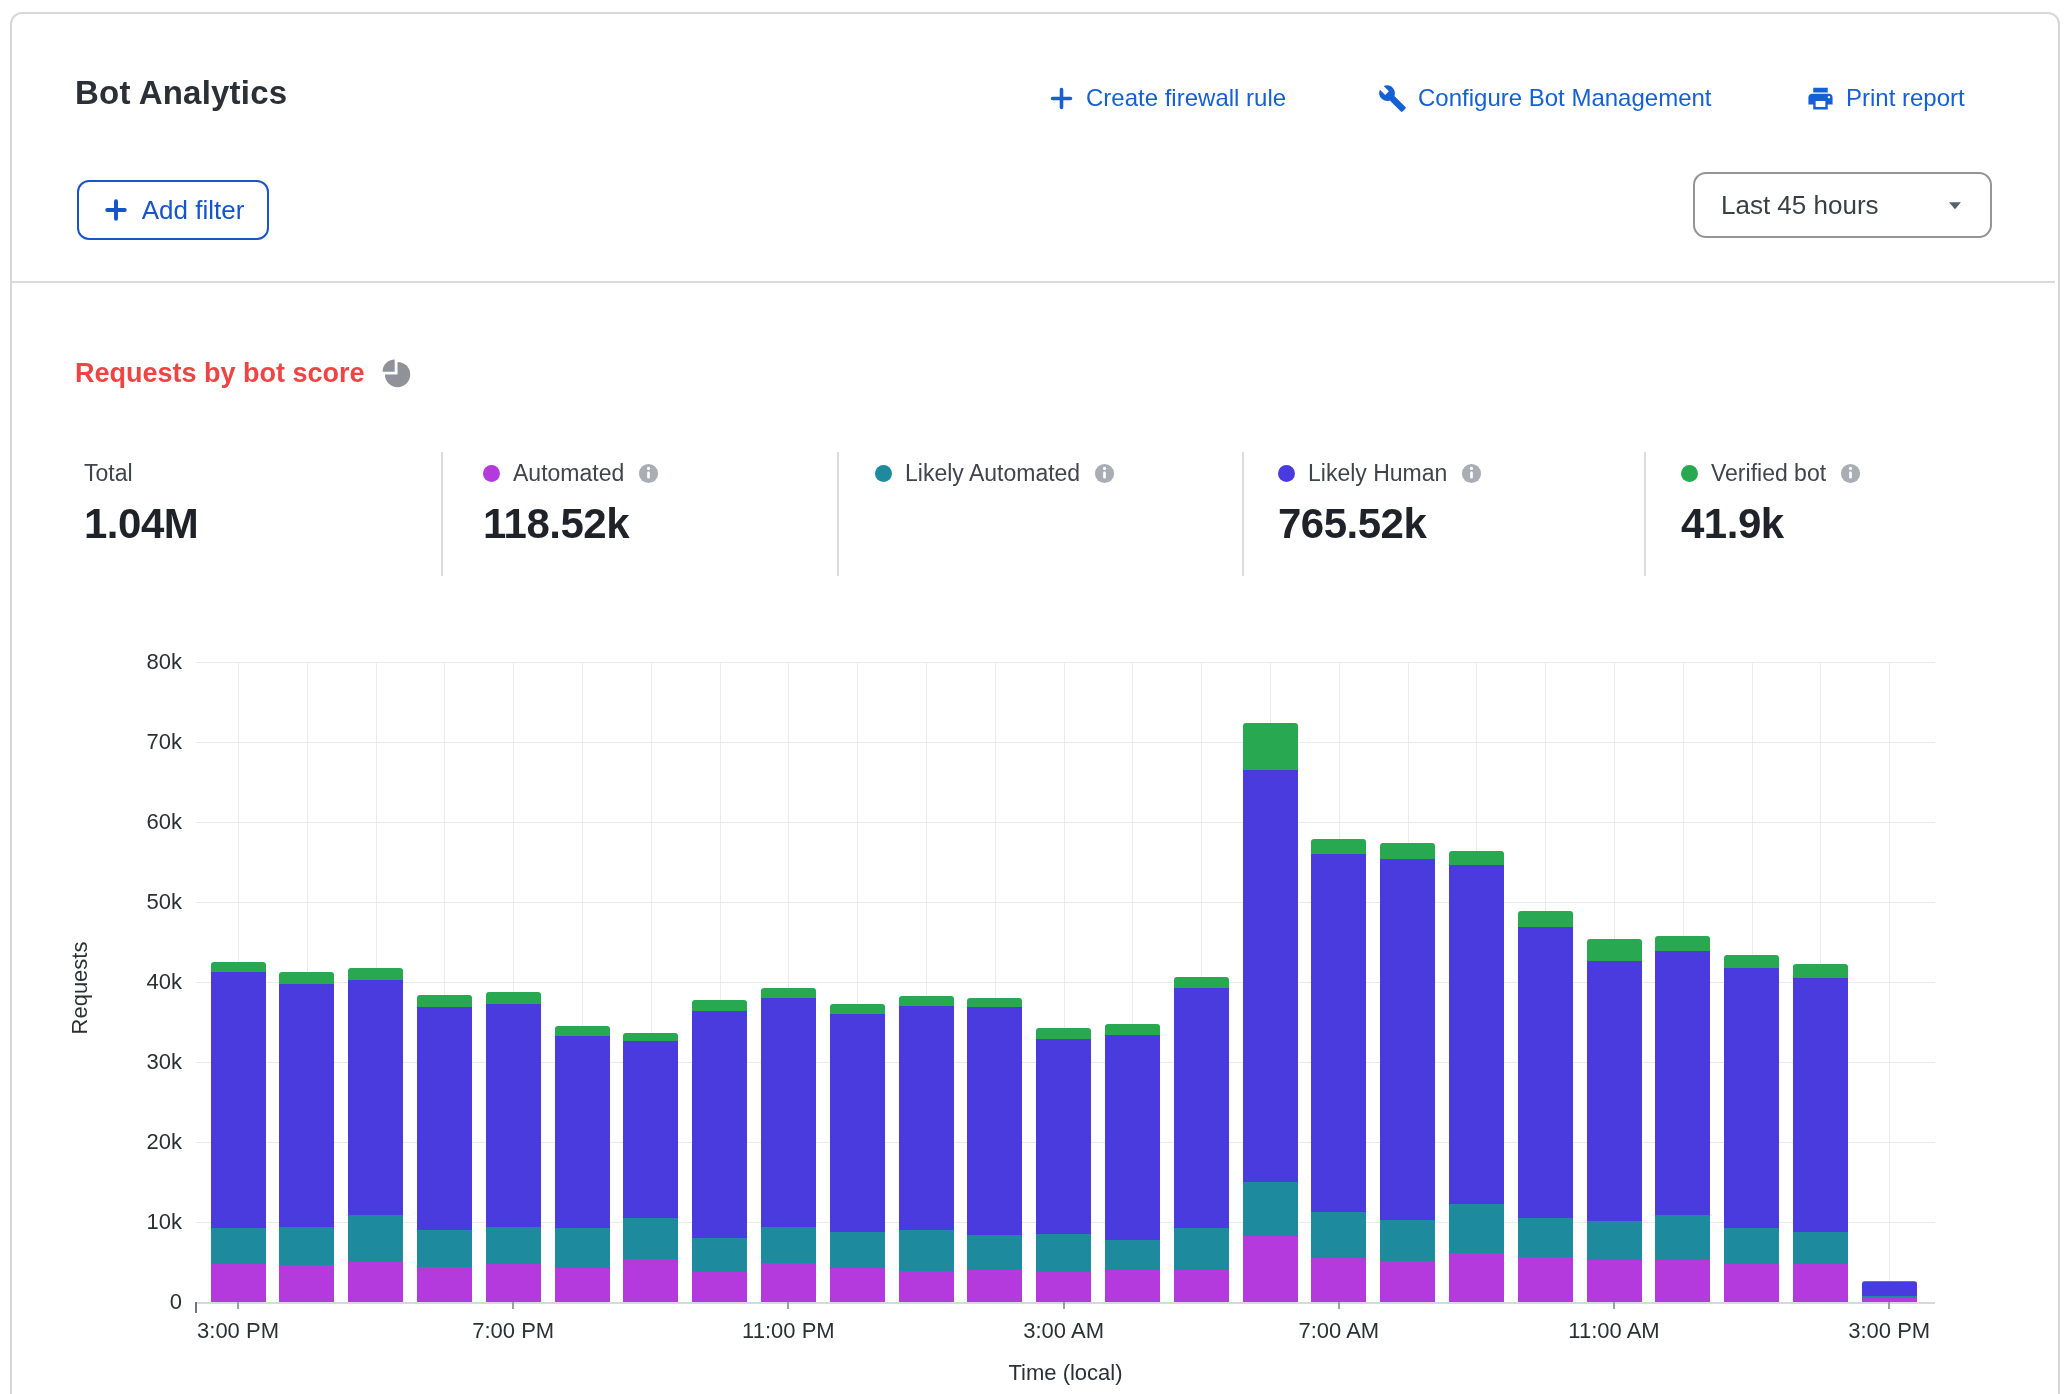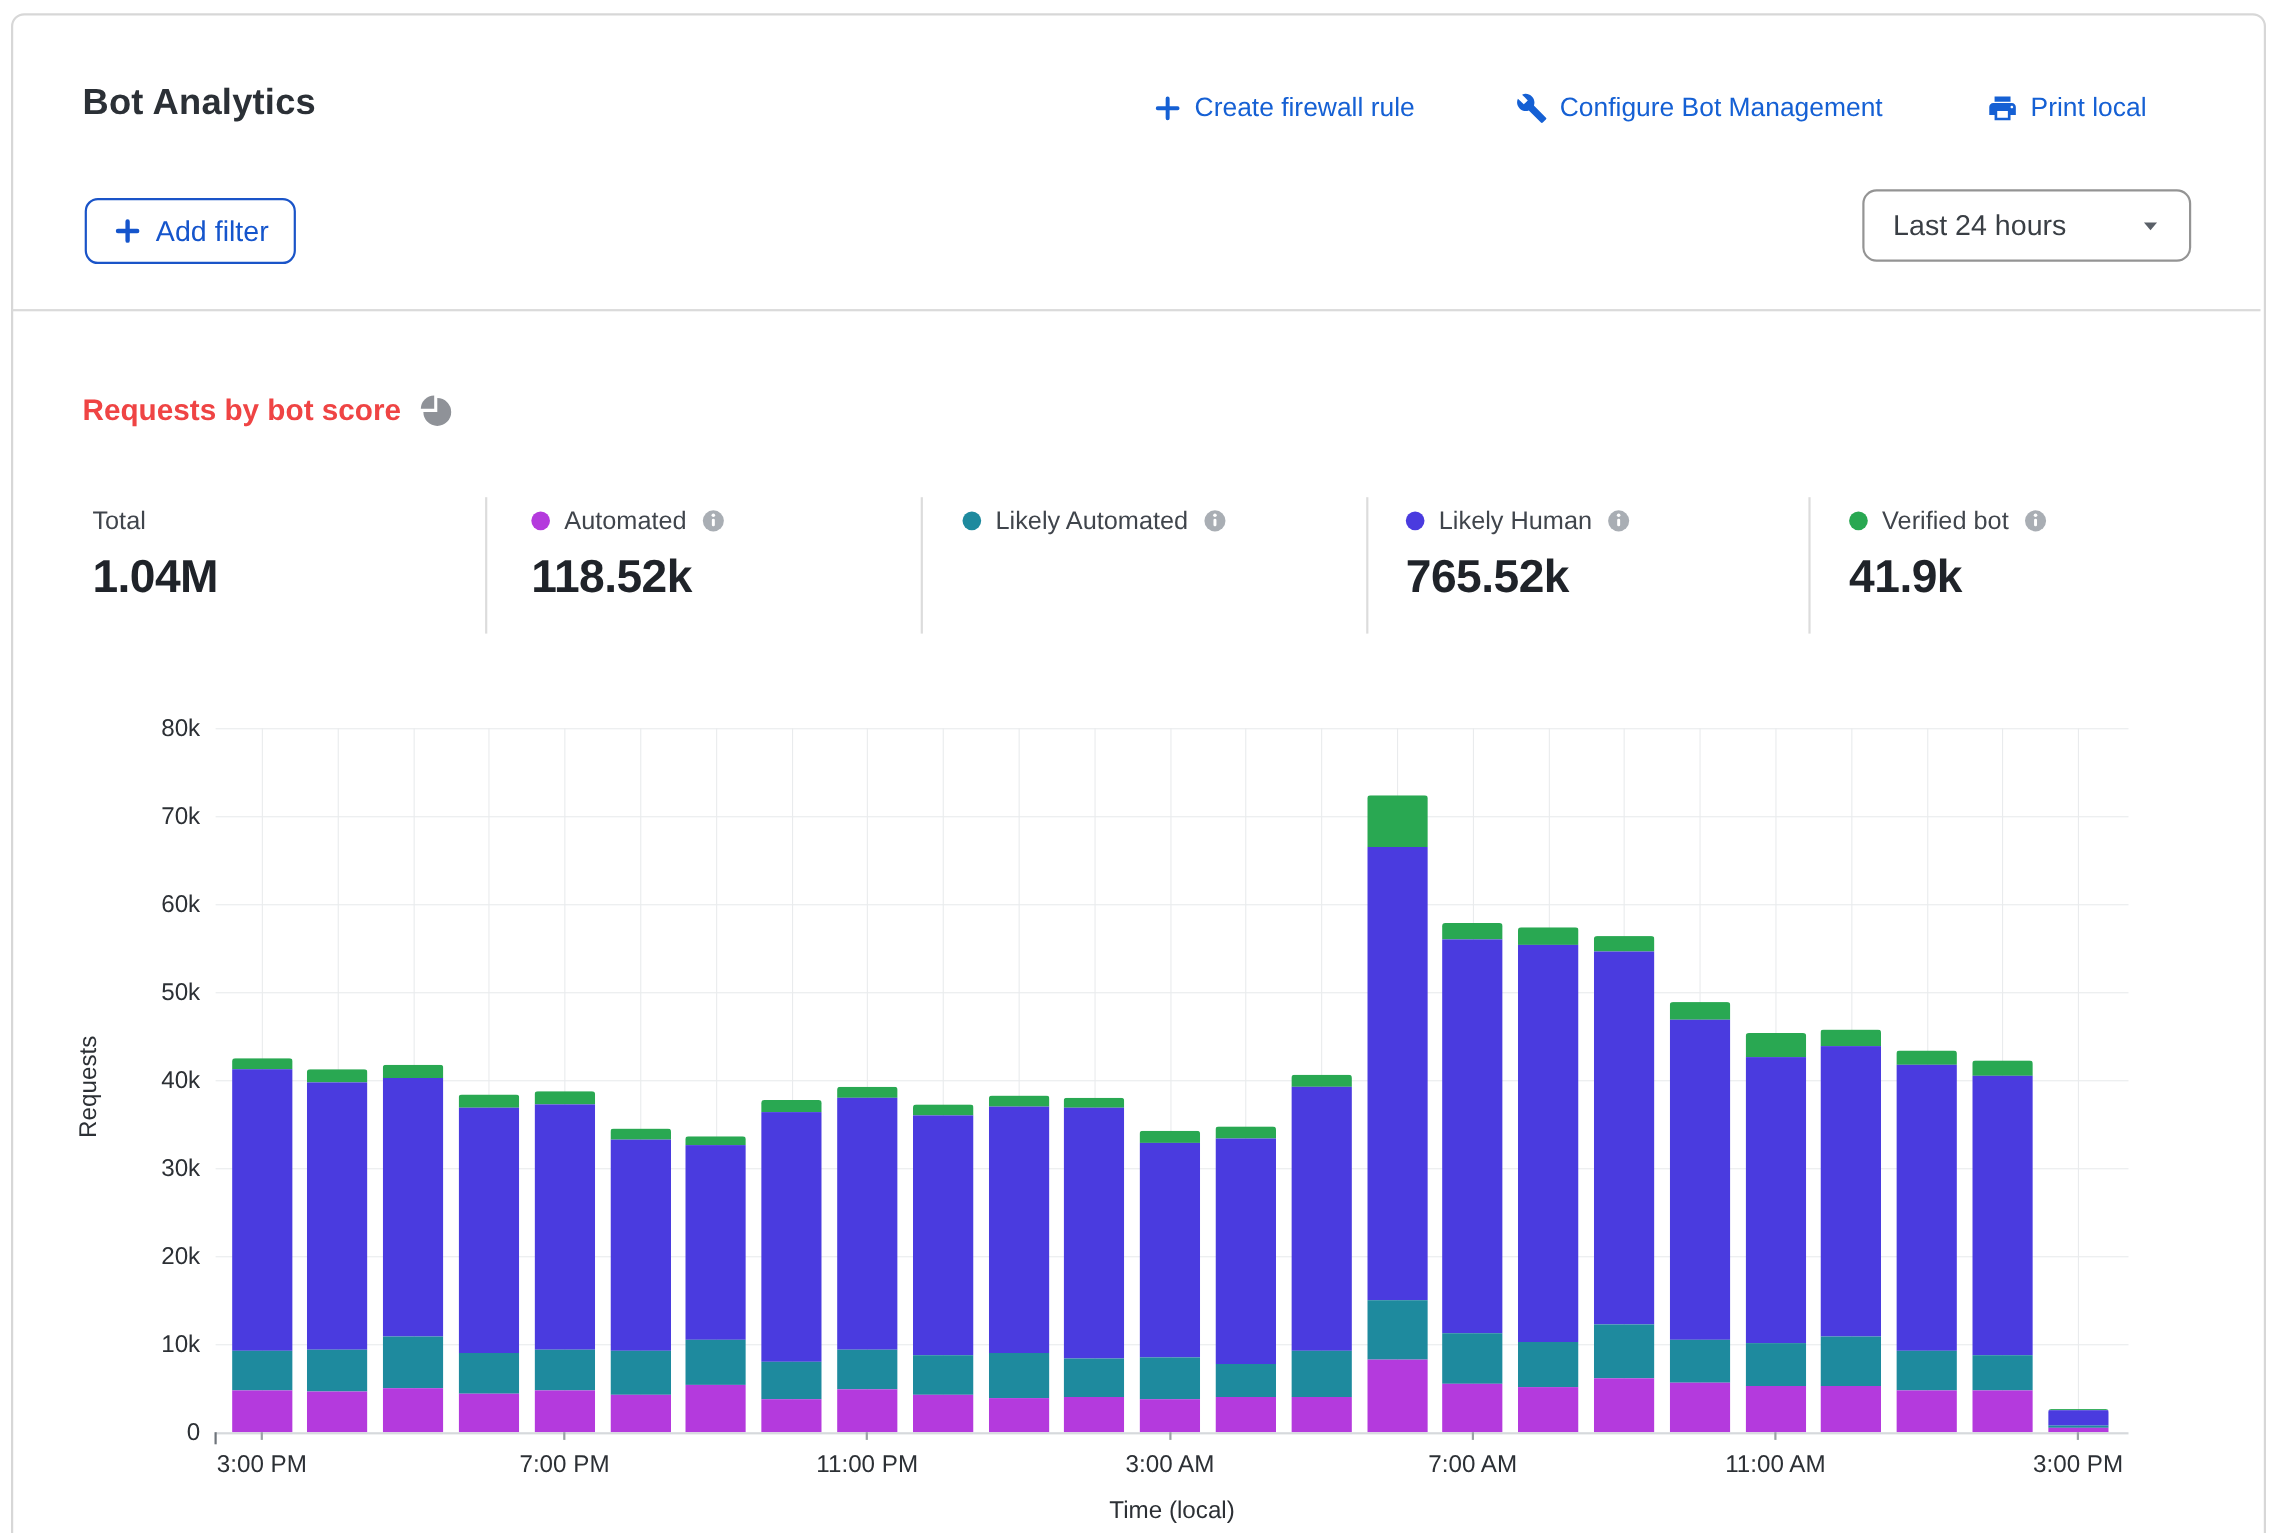--- a/index.html
+++ b/index.html
@@ -58,34 +58,34 @@
   </span>
   <span class="lbl">Configure Bot Management</span>
 </div>
 
 <div class="actions" id="action-print">
   <span>
     <svg width="29" height="29" viewBox="0 0 24 24">
         <path fill="#1560d4" d="M19 8H5c-1.66 0-3 1.34-3 3v6h4v4h12v-4h4v-6c0-1.66-1.34-3-3-3zm-3 11H8v-5h8v5zm3-7c-.55 0-1-.45-1-1s.45-1 1-1 1 .45 1 1-.45 1-1 1zm-1-9H6v4h12V3z"></path>
       </svg>
   </span>
-  <span class="lbl">Print local</span>
+  <span class="lbl">Print report</span>
 </div>
 
 <button class="btn-add-filter">
   <span>
     <svg width="28" height="28" viewBox="0 0 24 24">
         <path d="M12 4.5v15M4.5 12h15" stroke="#1555cc" stroke-width="3.4" stroke-linecap="round" fill="none"></path>
       </svg>
   </span>
   <span class="lbl">Add filter</span>
 </button>
 
 <div class="dropdown">
-  <span class="lbl">Last 24 hours</span>
+  <span class="lbl">Last 45 hours</span>
   <span>
     <svg width="26" height="26" viewBox="0 0 24 24">
         <path d="M6.5 9.5h11L12 16z" fill="#5a6068"></path>
       </svg>
   </span>
 </div>
 
 <div class="header-divider"></div>
 
 <div class="section-title">

